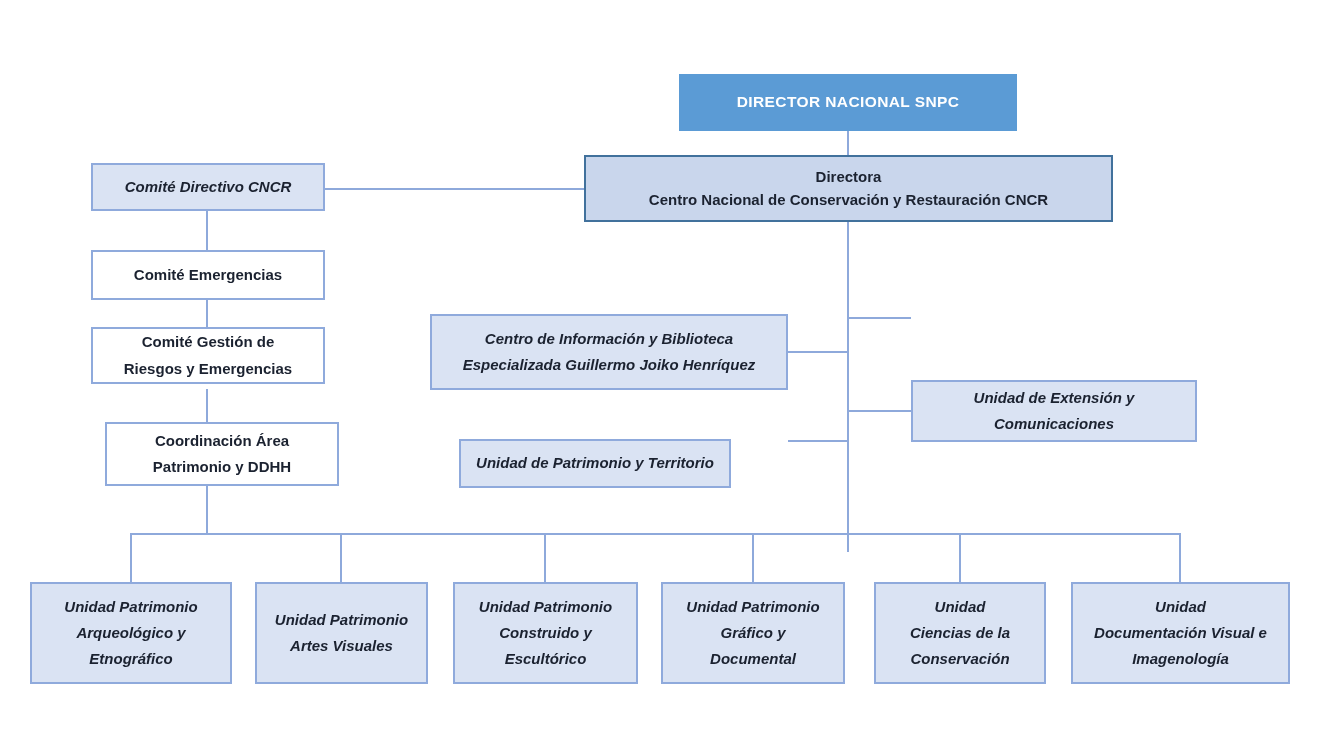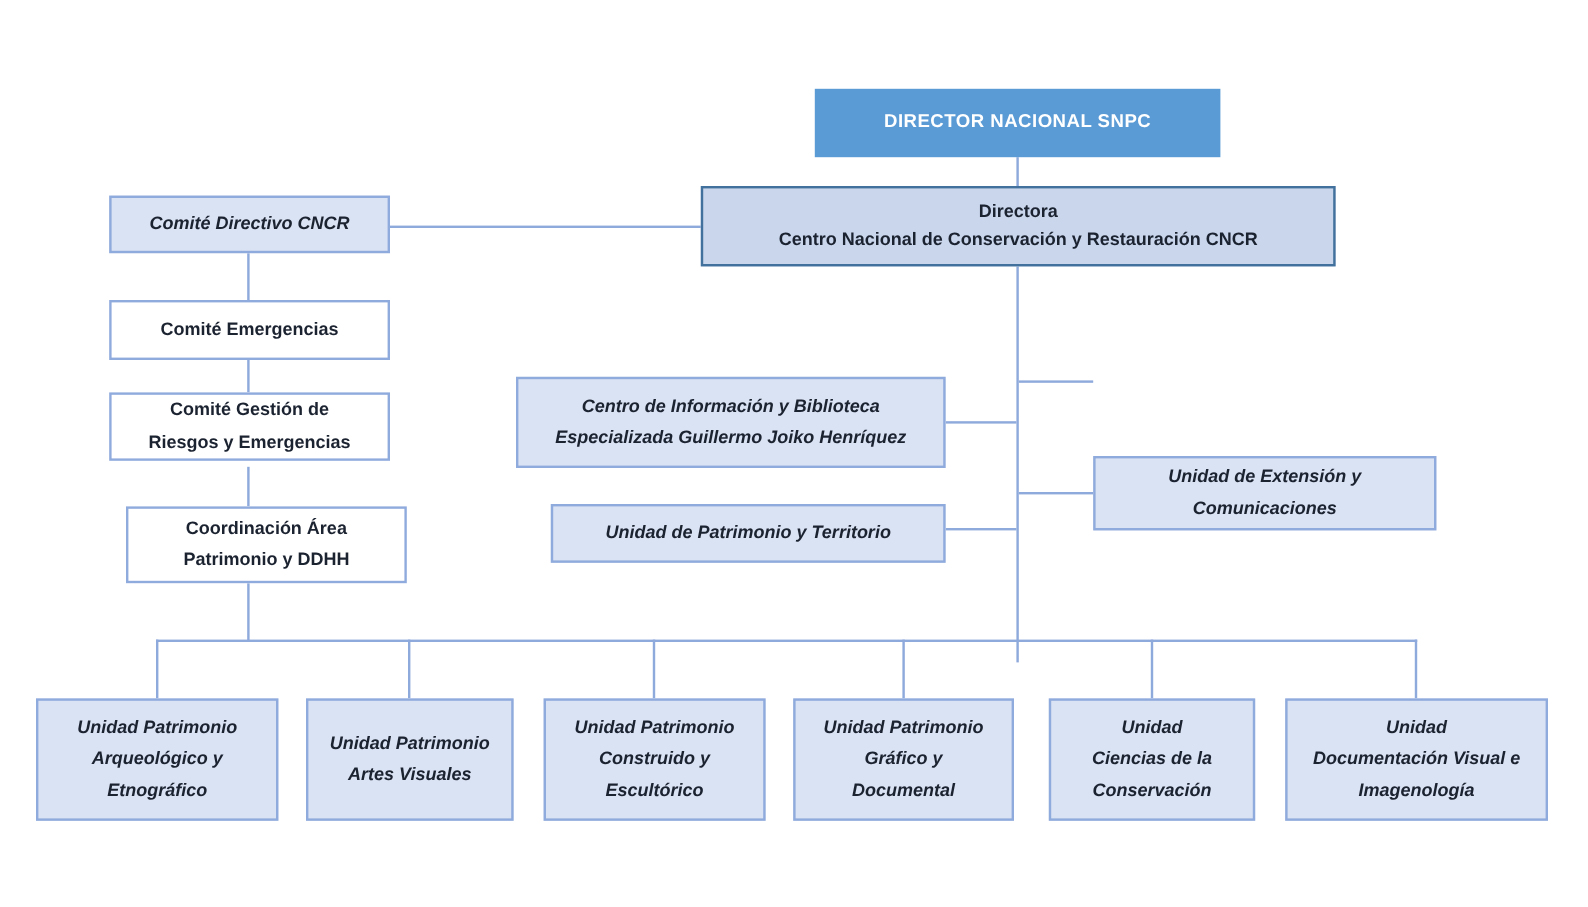--- a/index.html
+++ b/index.html
@@ -106,21 +106,21 @@
 
   <div class="node" style="left:91px; top:327px; width:234px; height:57px;">Comité Gestión de
 Riesgos y Emergencias</div>
 
   <div class="node" style="left:91px; top:422px; width:234px; height:64px;margin-left:14px;">Coordinación Área
 Patrimonio y DDHH</div>
 
   <div class="node node--fill" style="left:430px; top:314px; width:358px; height:76px;">Centro de Información y Biblioteca
 Especializada Guillermo Joiko Henríquez</div>
 
-  <div class="node node--fill" style="left:459px; top:420px; width:329px; height:49px;">Unidad de Patrimonio y Territorio</div>
+  <div class="node node--fill" style="left:459px; top:439px; width:272px; height:49px;">Unidad de Patrimonio y Territorio</div>
 
 
   <div class="node node--fill" style="left:911px; top:380px; width:286px; height:62px;">Unidad de Extensión y
 Comunicaciones</div>
 
   <div class="node node--fill" style="left:30px; top:582px; width:202px; height:102px;">Unidad Patrimonio
 Arqueológico y
 Etnográfico</div>
 
   <div class="node node--fill" style="left:255px; top:582px; width:173px; height:102px;">Unidad Patrimonio

